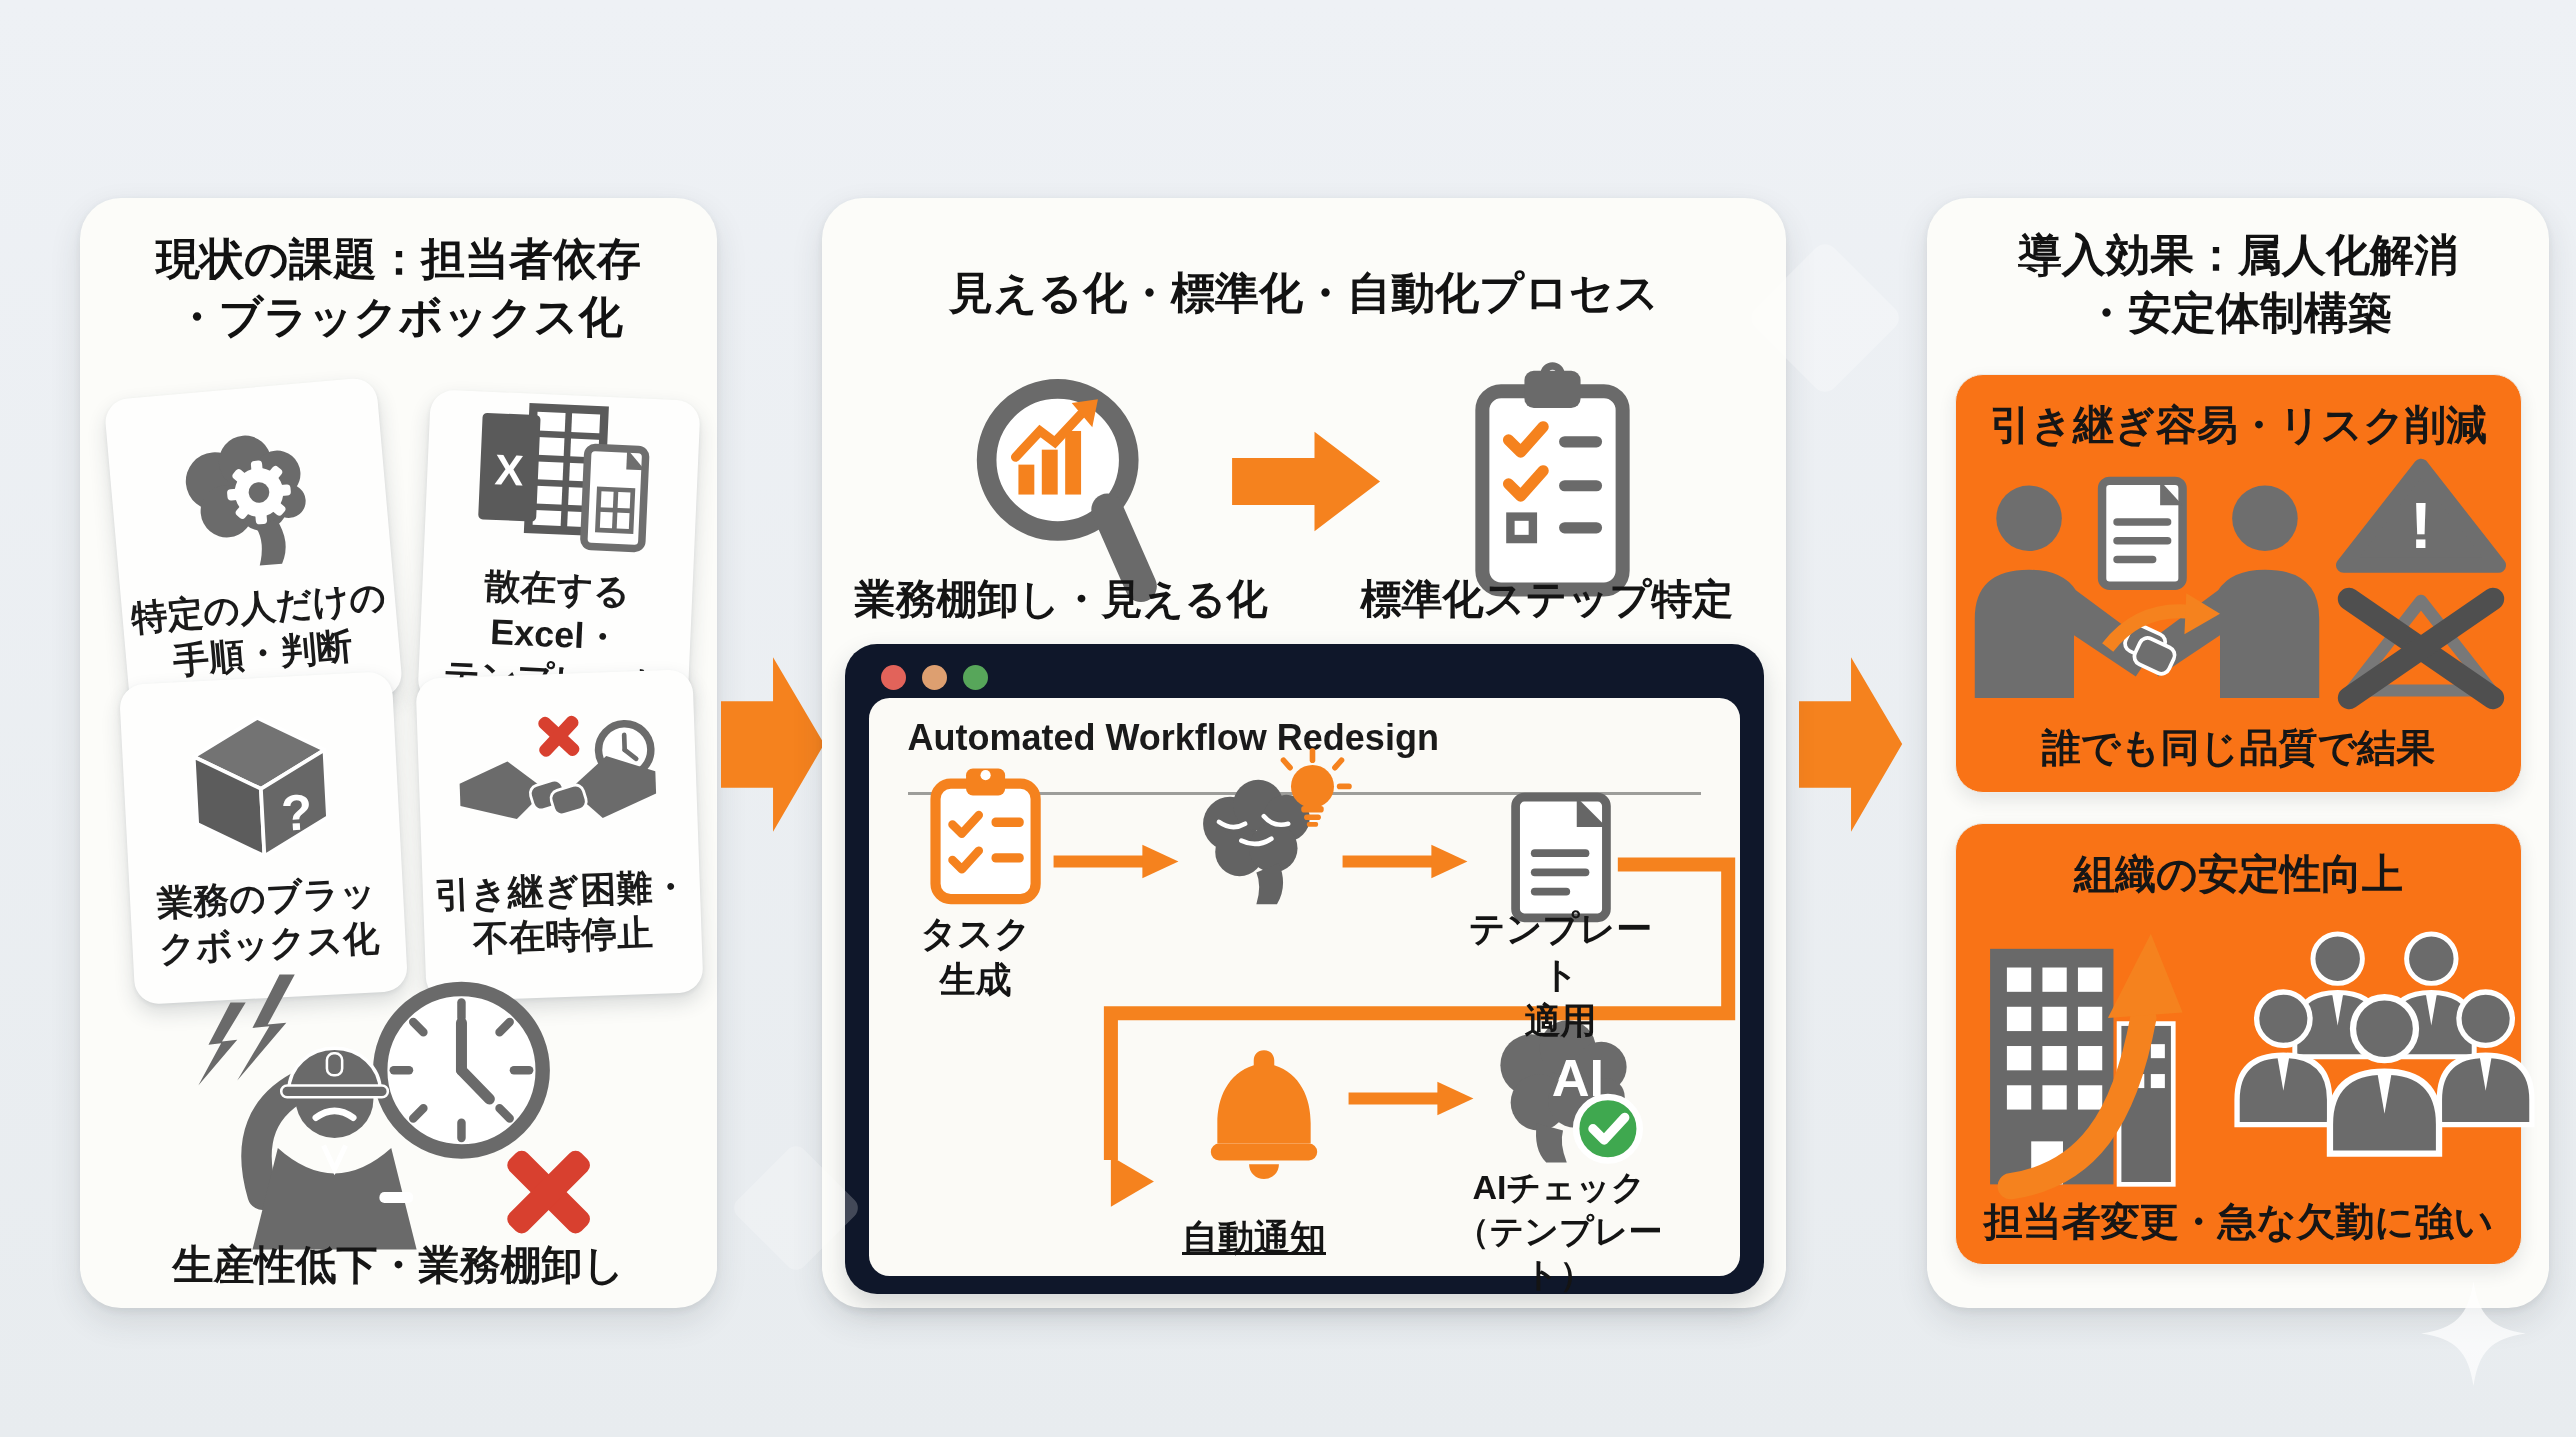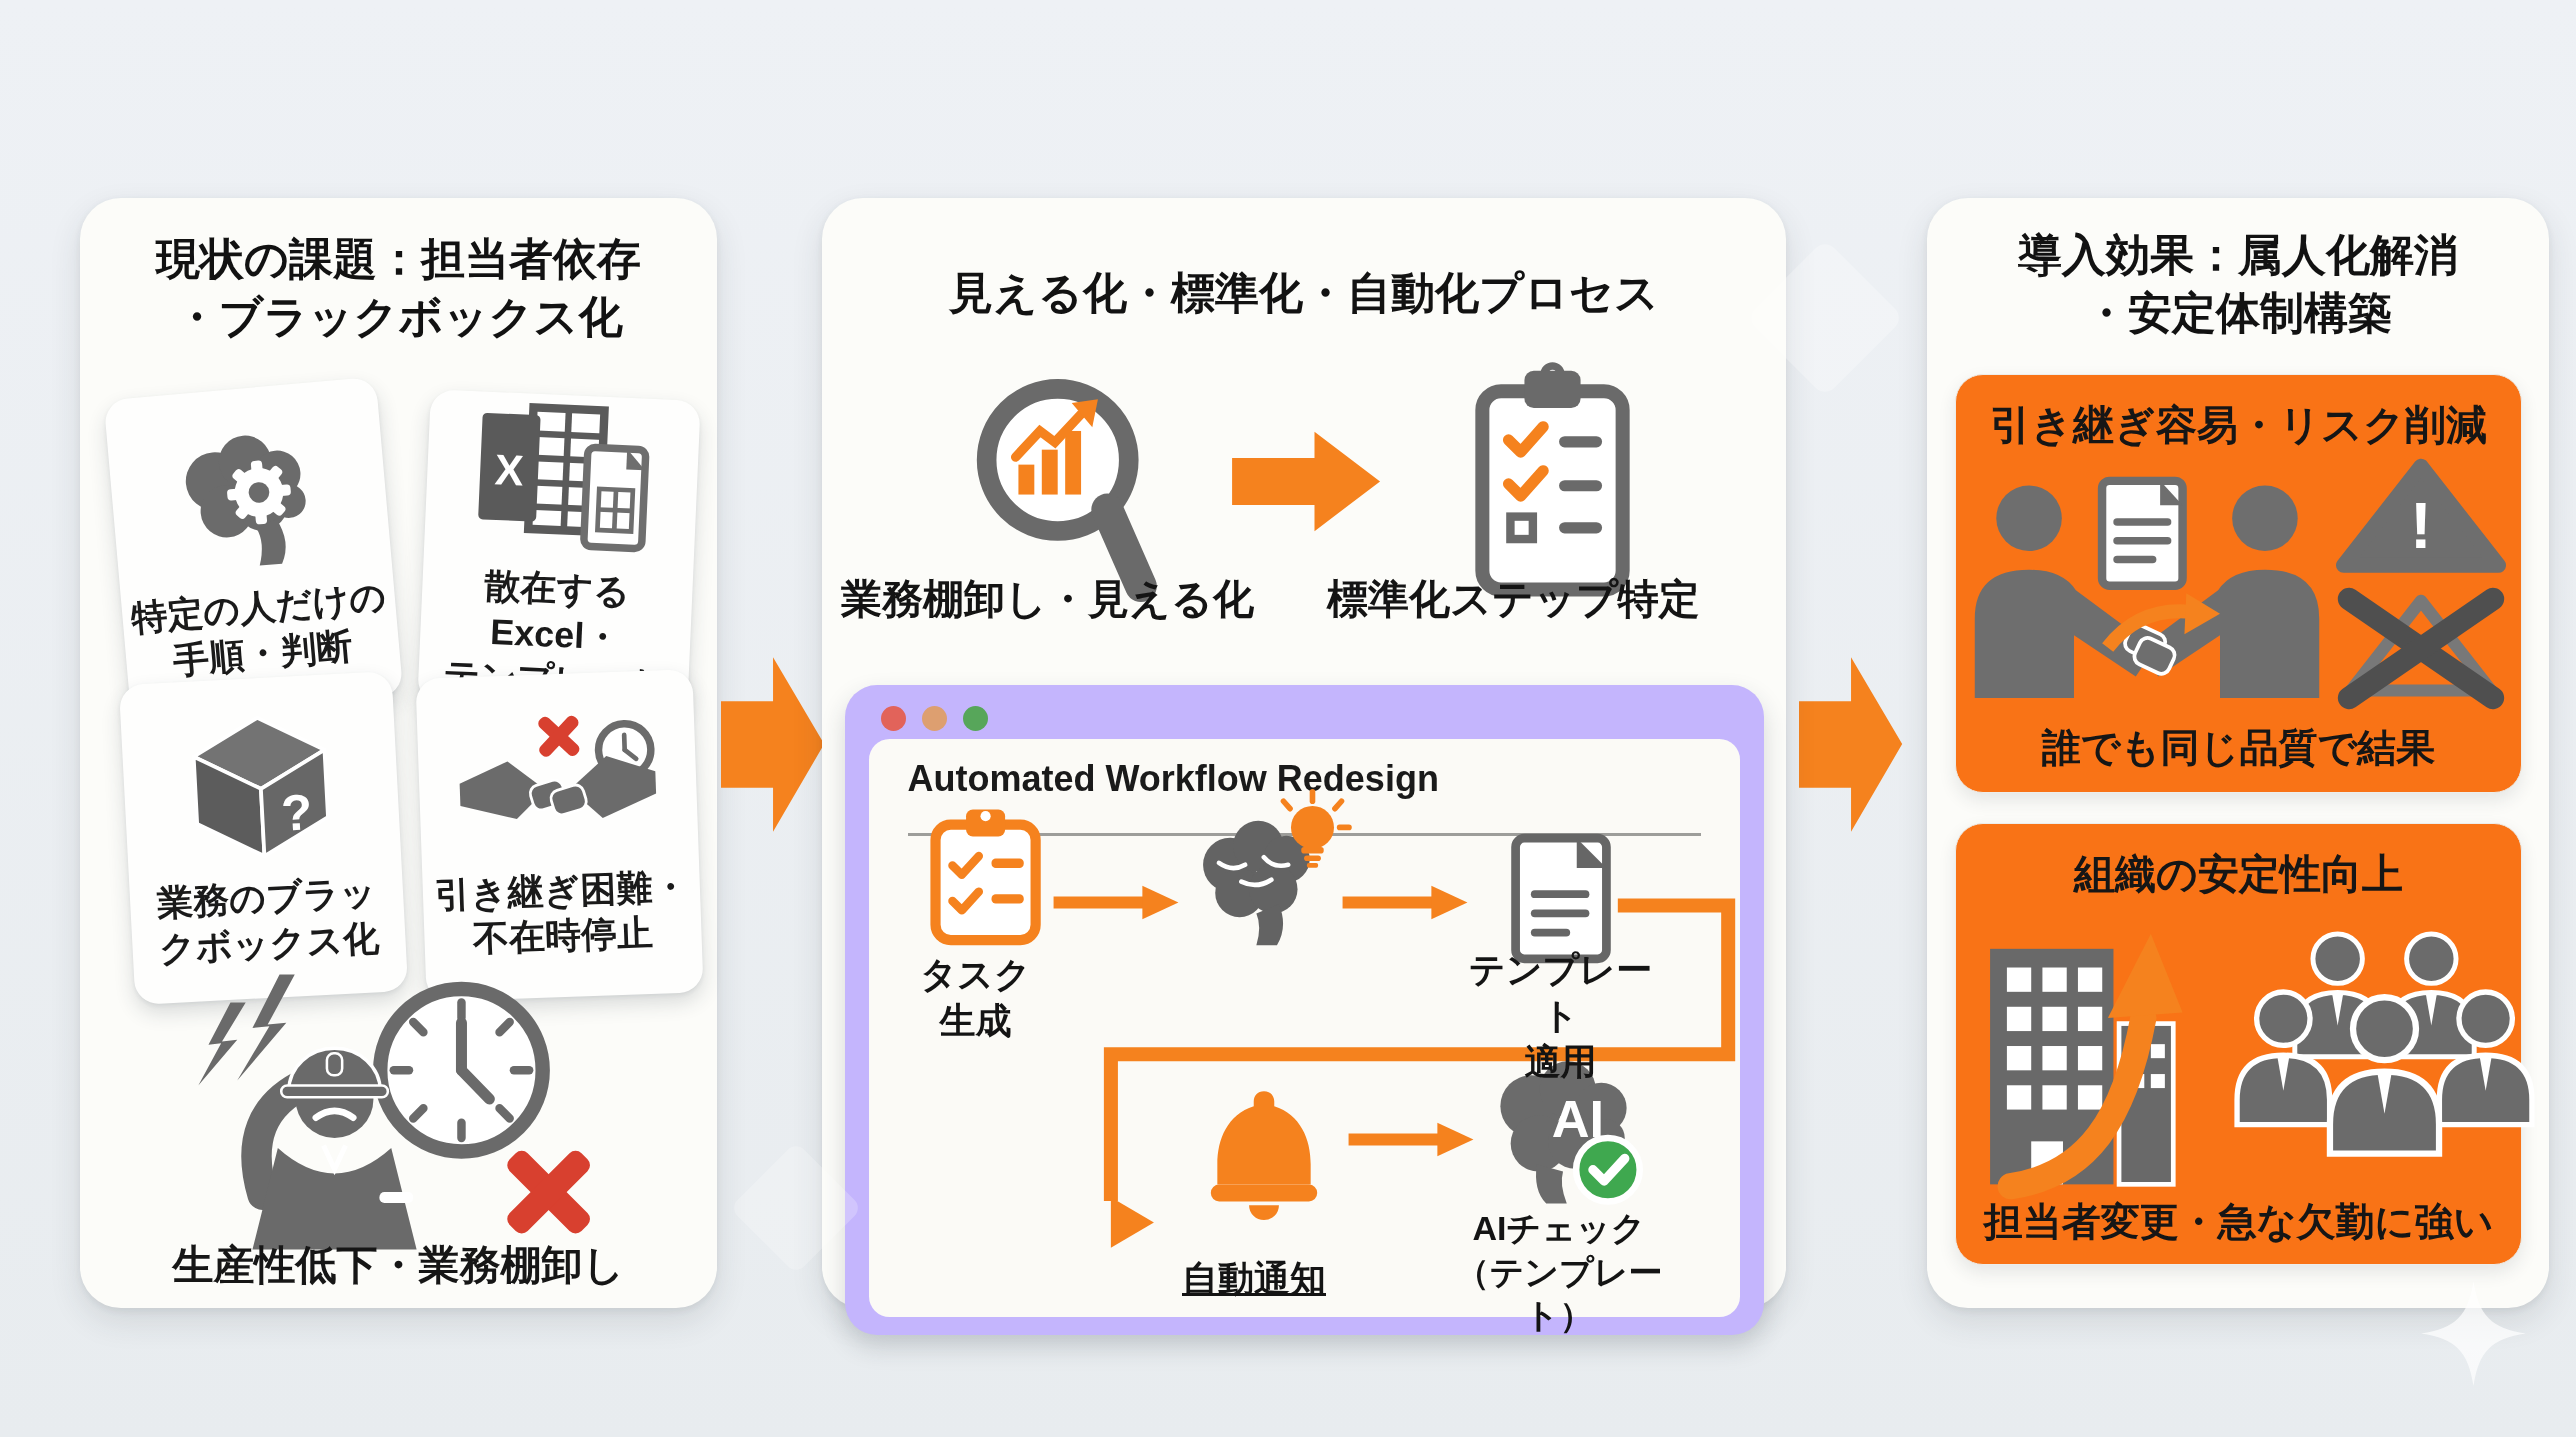--- a/index.html
+++ b/index.html
@@ -26,28 +26,27 @@
 
   .mini-card{
     position:absolute;background:#fefefd;border-radius:24px;
     box-shadow:0 9.4px 20.6px rgba(40,50,60,.16),0 1.9px 4.7px rgba(40,50,60,.08);
     display:flex;flex-direction:column;align-items:center;justify-content:center;
     gap:15px;text-align:center;
   }
   .mini-card .card-label{font-size:36px;font-weight:700;line-height:1.26;color:#1a1a1a;}
 
   .step-label{
-    position:absolute;font-size:41px;font-weight:700;color:#141414;
+    position:absolute;text-align:center;font-size:41px;font-weight:700;color:#141414;
   }
 
   .window{
     position:absolute;left:22.5px;top:446px;width:919px;height:650px;
-    background:#c4b5fd;border-radius:32px;
+    background:#0f172a;border-radius:32px;
     box-shadow:0 11.2px 24px rgba(40,50,60,.18);
-    margin-top:41px;
   }
   .window-dot{position:absolute;top:20.6px;width:25px;height:25px;border-radius:50%;}
   .window-inner{
     position:absolute;left:24px;top:54px;width:871px;height:578px;
     background:#fbfaf6;border-radius:20.6px;
   }
   .window-title{
     position:absolute;left:39px;top:19px;font-size:36px;font-weight:700;color:#1a1a1a;
   }
   .window-hr{position:absolute;left:39px;right:39px;top:94px;height:2.8px;background:#9d9d9a;}

